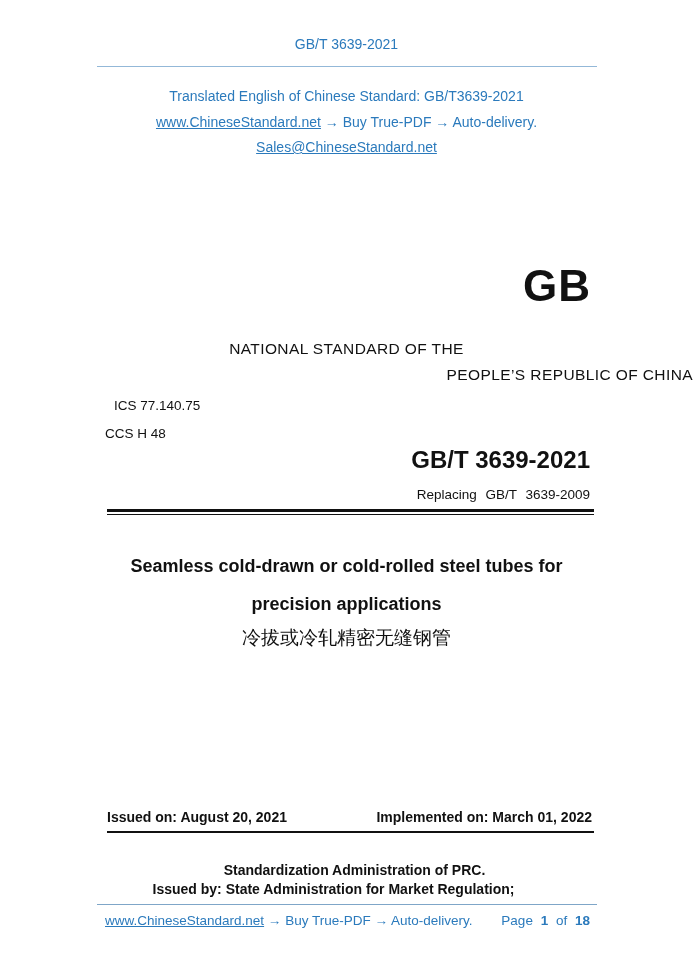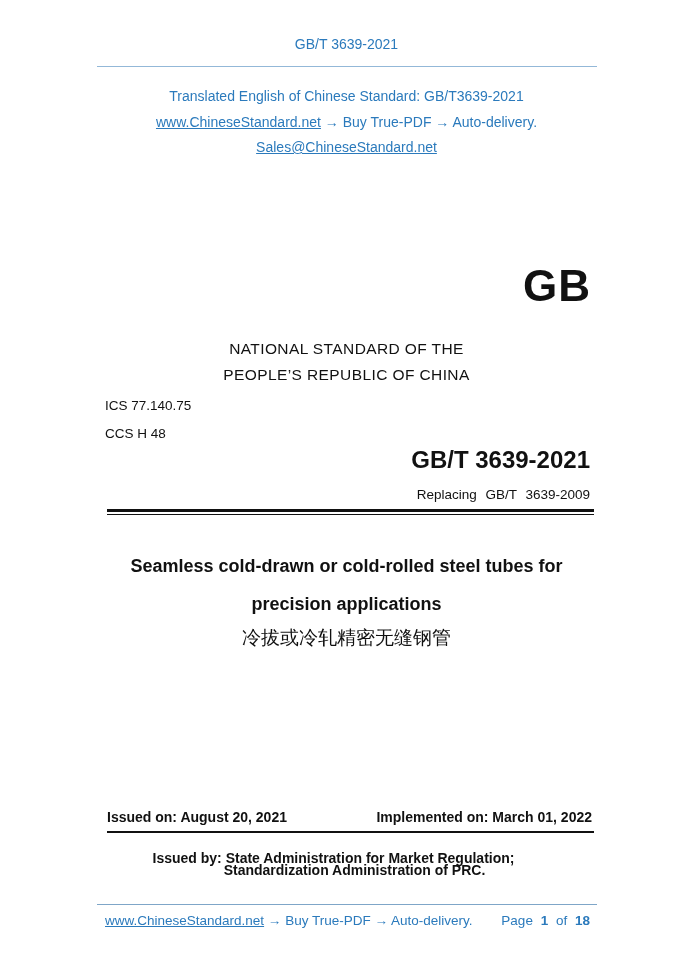--- a/index.html
+++ b/index.html
@@ -21,36 +21,36 @@
   
   .hdr-code { top: 36px; font-size: 14px; }
   .hdr-rule { top: 66px; left: 97px; right: 96px; border-top: 1px solid #93b8d8; }
   .hdr-translated { top: 88px; font-size: 14px; }
   .hdr-buyline { top: 114px; font-size: 14px; }
   .hdr-email { top: 139px; font-size: 14px; }
 
   
   .gb-logo { top: 262px; right: 102px; font-size: 44px; font-weight: bold; line-height: 1.1; letter-spacing: 1px; }
   .nat-line1 { top: 328px; font-size: 15.5px; letter-spacing: .4px; margin-top: 12px; }
-  .nat-line2 { top: 366px; font-size: 15.5px; letter-spacing: .4px; }
-  .ics-line { top: 398px; left: 105px; font-size: 13.5px; }
+  .nat-line2 { top: 366px; font-size: 15.5px; letter-spacing: .4px; text-align: right; }
+  .ics-line { top: 398px; left: 114px; font-size: 13.5px; }
   .ccs-line { top: 426px; left: 105px; font-size: 13.5px; text-align: center; }
   .std-code { top: 446px; right: 103px; font-size: 24px; font-weight: bold; }
   .replacing { top: 487px; right: 103px; font-size: 13.5px; word-spacing: 5px; }
   .thick-rule { top: 509px; left: 107px; right: 99px; height: 2px; border-top: 3px solid #111; border-bottom: 1px solid #111; }
 
   
   .title-en1 { top: 556px; font-size: 18px; font-weight: bold; }
   .title-en2 { top: 594px; font-size: 18px; font-weight: bold; }
   .title-zh  { top: 625px; font-size: 19px; font-family: Liberation Serif, serif; }
 
   
   .issue-row { top: 809px; left: 107px; right: 101px; display: flex; justify-content: space-between; font-size: 14px; font-weight: bold; align-items: flex-end; }
   .issue-rule { top: 831px; left: 107px; right: 99px; border-top: 2px solid #111; }
-  .issued-by1 { top: 850px; font-size: 14px; font-weight: bold; padding-right: 26px; }
+  .issued-by1 { top: 881px; font-size: 14px; font-weight: bold; padding-right: 26px; }
   .issued-by2 { top: 862px; font-size: 14px; font-weight: bold; padding-left: 16px; }
 
   
   .footer-rule { top: 904px; left: 97px; right: 96px; border-top: 1px solid #7fa6c8; }
   .footer-row { top: 913px; left: 105px; right: 103px; display: flex; justify-content: space-between; font-size: 13.5px; }
   .page-info span { margin-left: 4px; }
 </style>
 </head>
 <body>
 

